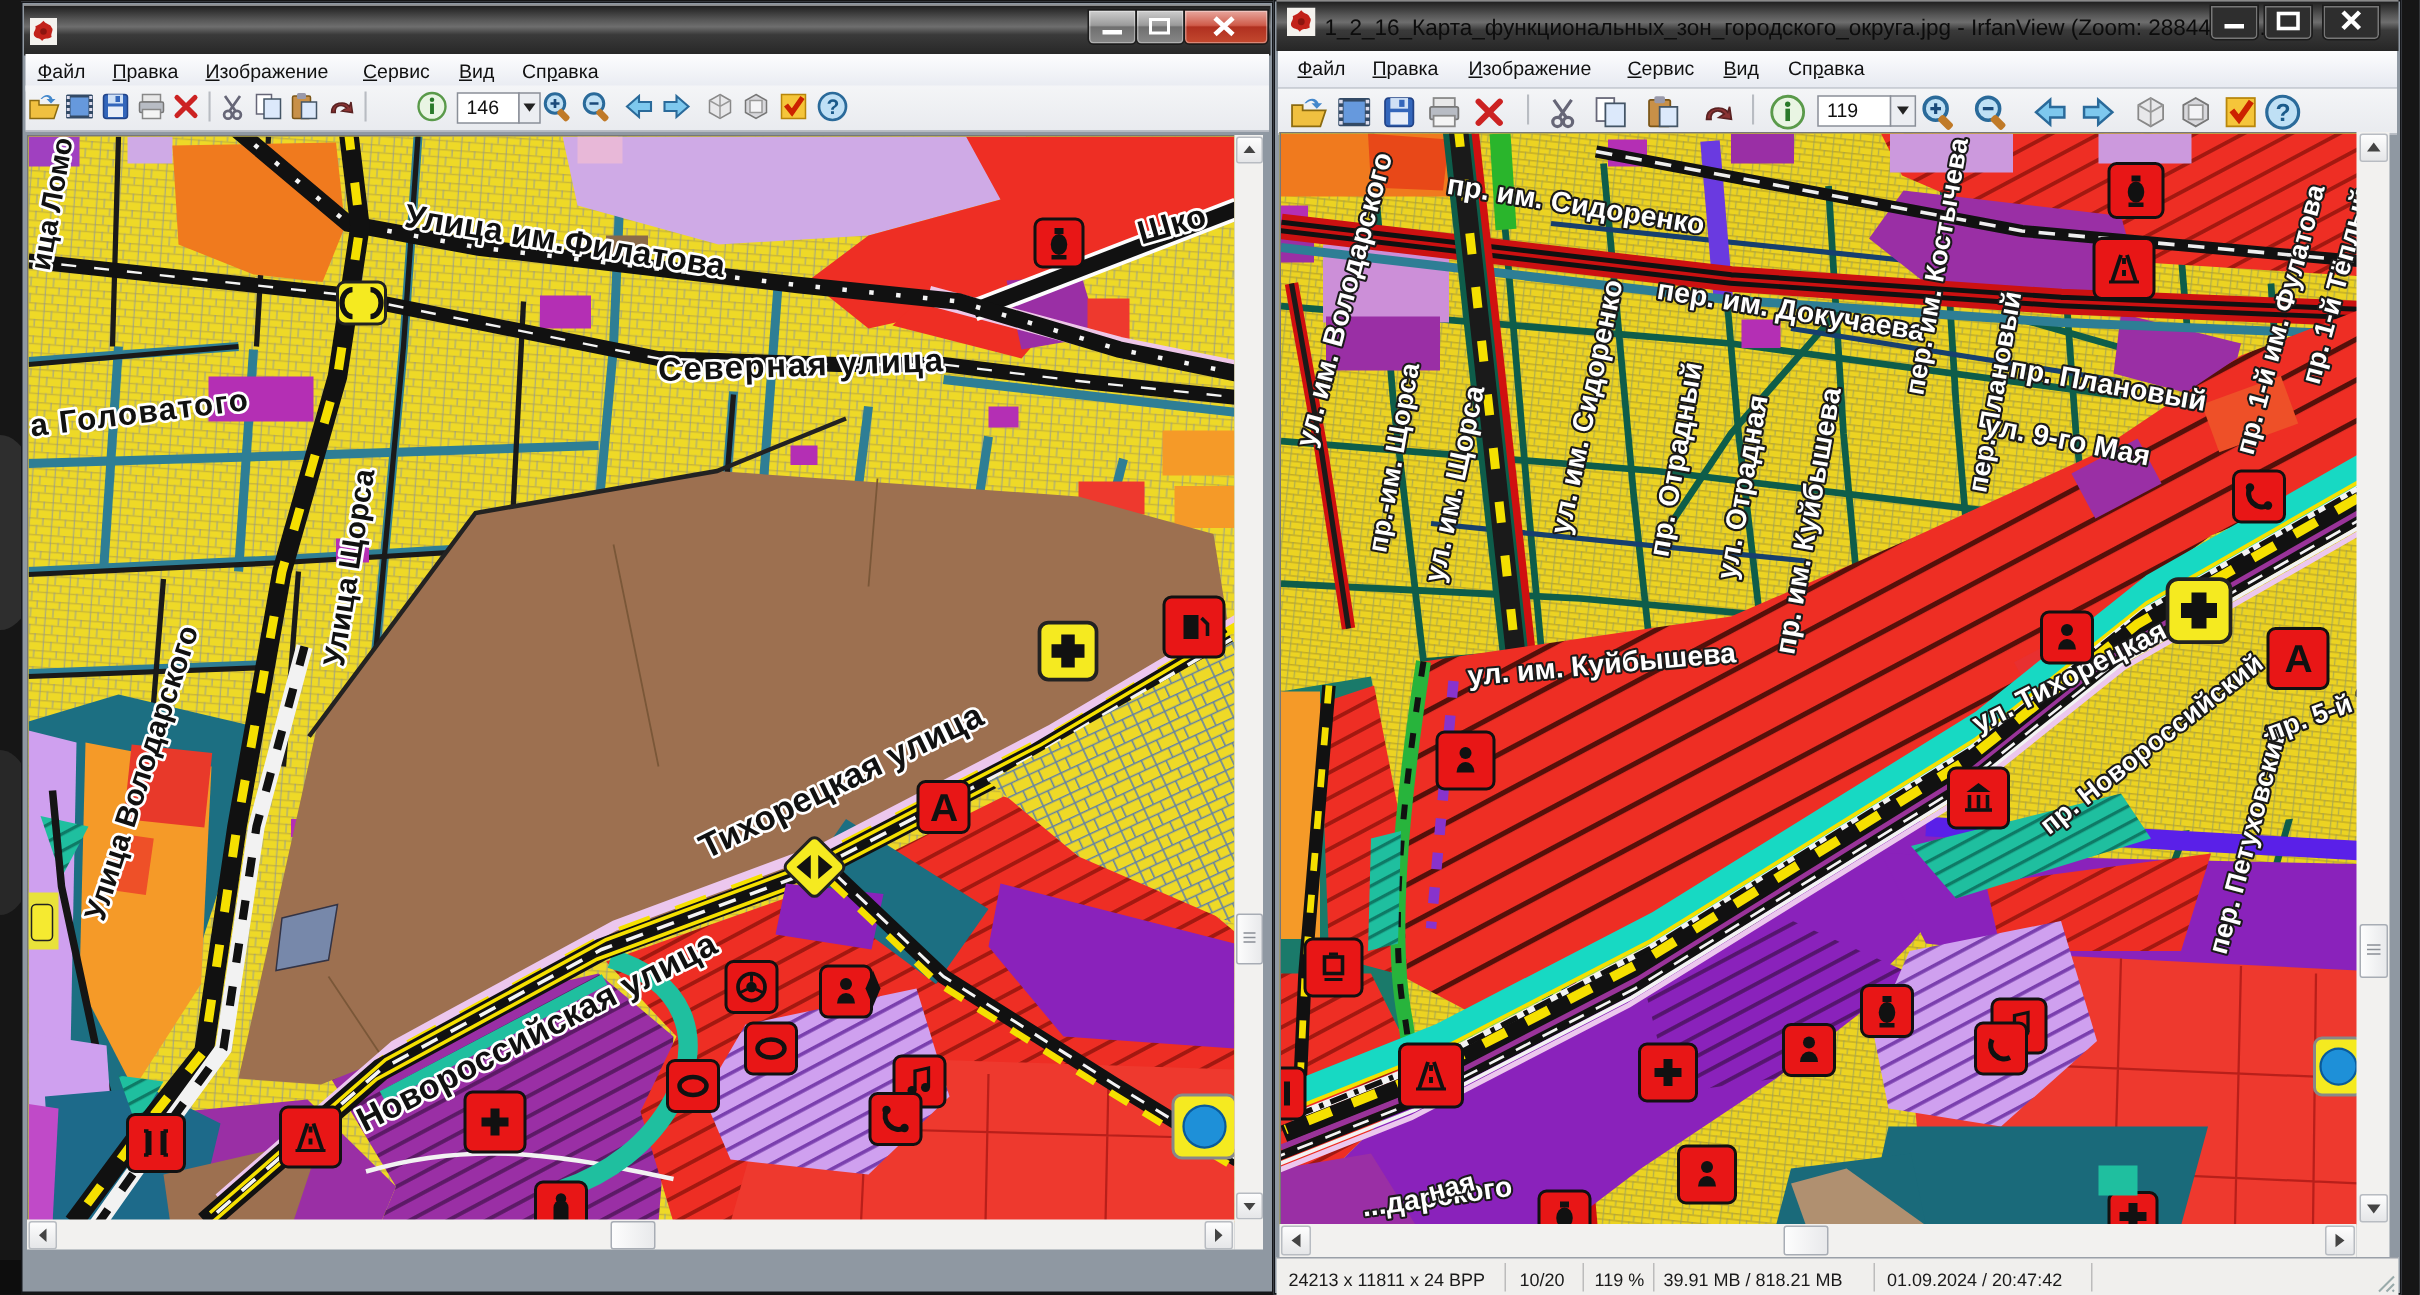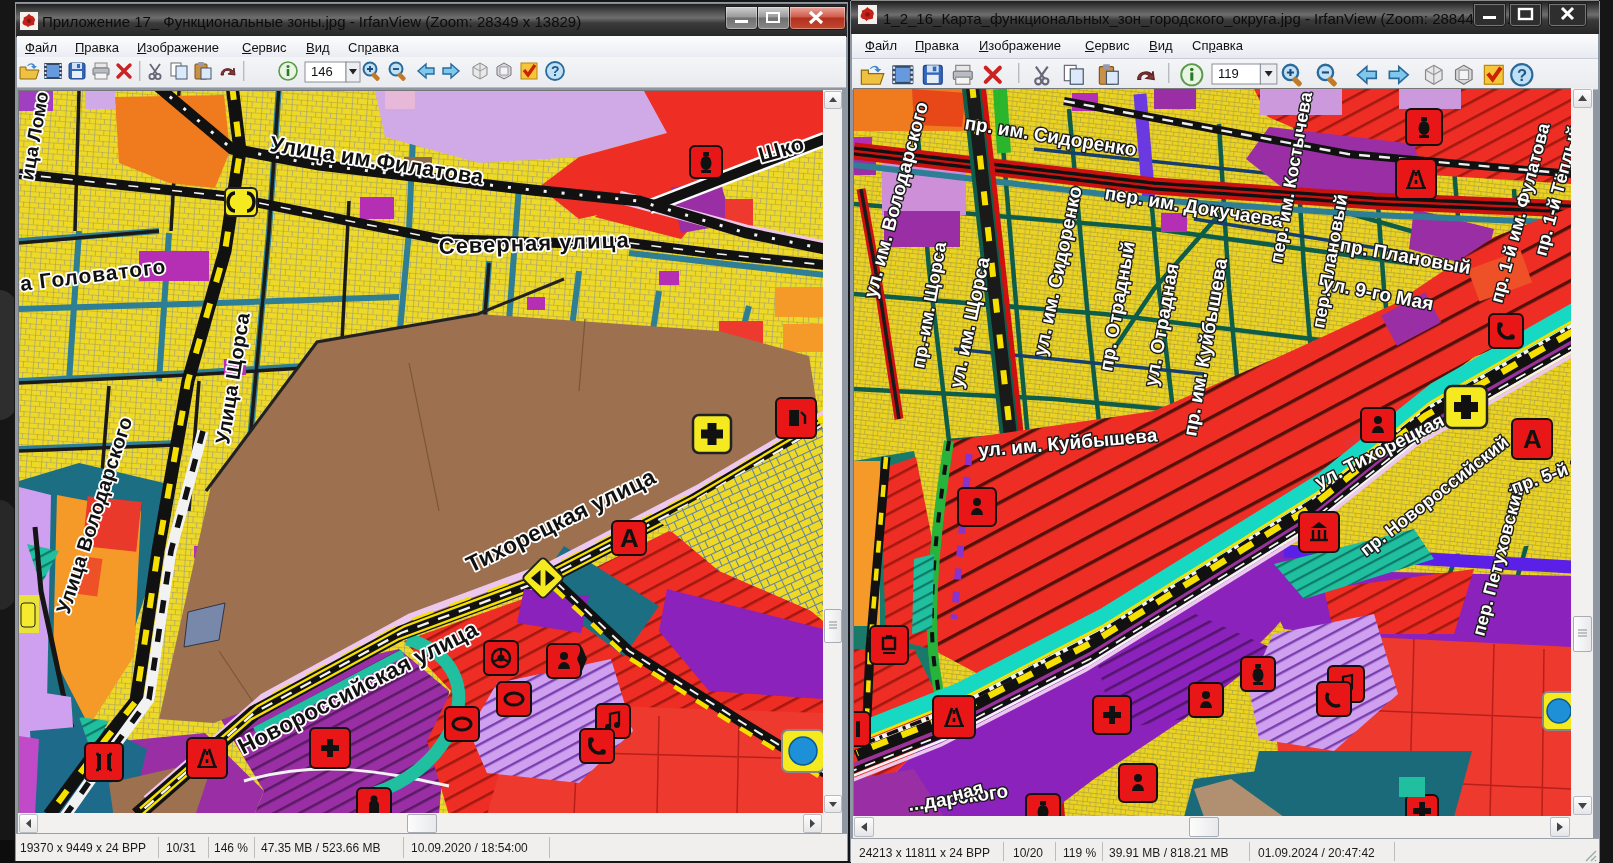--- a/index.html
+++ b/index.html
@@ -38,21 +38,20 @@
 <div class="abs" style="left:0;top:840px;width:14px;height:23px;background:#0d0d0d;"></div>
 
 <div class="win" style="left:14px;top:1px;width:835px;height:861px;">
  <div style="position:absolute;inset:0;border:1px solid #14161a;"></div>
  <div class="tbar">
   <svg class="abs" style="left:4px;top:8px" width="18" height="18" viewBox="0 0 20 20">
     <rect width="20" height="20" fill="#f4f2ee"></rect>
     <path d="M10 2 C12 5 15 4 16 7 C18 9 15 11 16 14 C13 16 11 14 9 17 C7 14 5 16 3 13 C2 10 5 9 4 6 C7 5 8 4 10 2Z" fill="#c2221a"></path>
     <circle cx="10" cy="10" r="2.4" fill="#8c150f"></circle>
   </svg>
-  <div class="ttext" style="left:26px;">Приложение 17_ Функциональные зоны.jpg - IrfanView (Zoom: 28349 x 13829)</div>
   <div class="cbtn" style="left:709px;width:31px;">
         <svg width="31" height="22">
           <rect x="9" y="13" width="13" height="3" fill="#fff"></rect>
         </svg>
       </div>
   <div class="cbtn" style="left:741px;width:31px;">
         <svg width="31" height="22">
           <rect x="9" y="6" width="12" height="9" fill="none" stroke="#fff" stroke-width="2"></rect>
         </svg>
       </div>
@@ -408,32 +407,20 @@
  <div class="sbh" style="left:4px;top:812px;width:805px;height:20px;">
    <div class="sbtn" style="left:1px;top:1px;width:17px;height:17px;"><svg width="17" height="17">
           <path d="M6 8.5 L11 4 L11 13Z" fill="#444"></path>
         </svg></div>
    <div class="sbtn" style="right:1px;top:1px;width:17px;height:17px;"><svg width="17" height="17">
           <path d="M11 8.5 L6 4 L6 13Z" fill="#444"></path>
         </svg></div>
    <div class="thumb" style="left:389px;top:1px;width:28px;height:17px;"></div>
  </div>
  <div class="sbh" style="left:809px;top:812px;width:19px;height:20px;"></div>
- <div class="status" style="top:832px;height:27px;">
-   <span style="left:4px;">19370 x 9449 x 24 BPP</span>
-   <div class="ssep" style="left:142px;"></div>
-   <span style="left:150px;">10/31</span>
-   <div class="ssep" style="left:192px;"></div>
-   <span style="left:198px;">146 %</span>
-   <div class="ssep" style="left:238px;"></div>
-   <span style="left:245px;">47.35 MB / 523.66 MB</span>
-   <div class="ssep" style="left:387px;"></div>
-   <span style="left:395px;">10.09.2020 / 18:54:00</span>
-   <div class="ssep" style="left:533px;"></div>
- </div>
 </div>
 
 <div class="win" style="left:849px;top:0px;width:752px;height:863px;">
  <div style="position:absolute;inset:0;border:1px solid #14161a;"></div>
  <div class="tbar" style="top:0;height:33px;">
   <svg class="abs" style="left:7px;top:4px" width="19" height="19" viewBox="0 0 20 20">
     <rect width="20" height="20" fill="#f4f2ee"></rect>
     <path d="M10 2 C12 5 15 4 16 7 C18 9 15 11 16 14 C13 16 11 14 9 17 C7 14 5 16 3 13 C2 10 5 9 4 6 C7 5 8 4 10 2Z" fill="#c2221a"></path>
     <circle cx="10" cy="10" r="2.4" fill="#8c150f"></circle>
   </svg>

